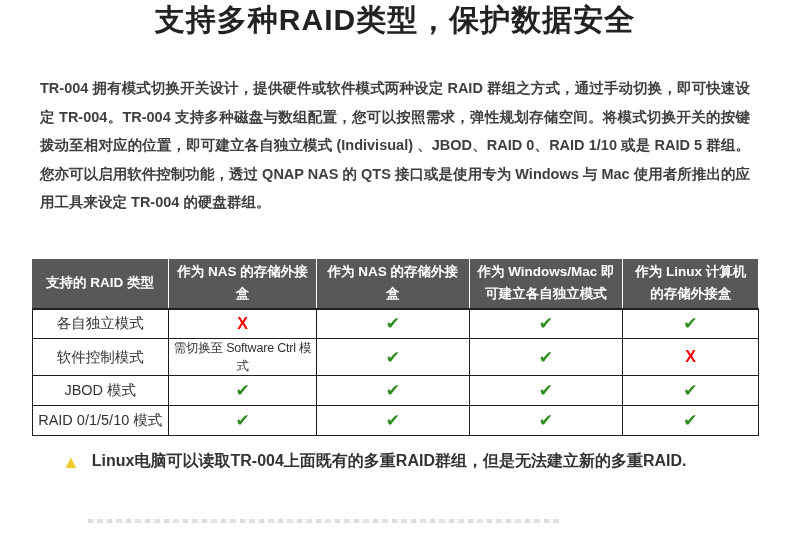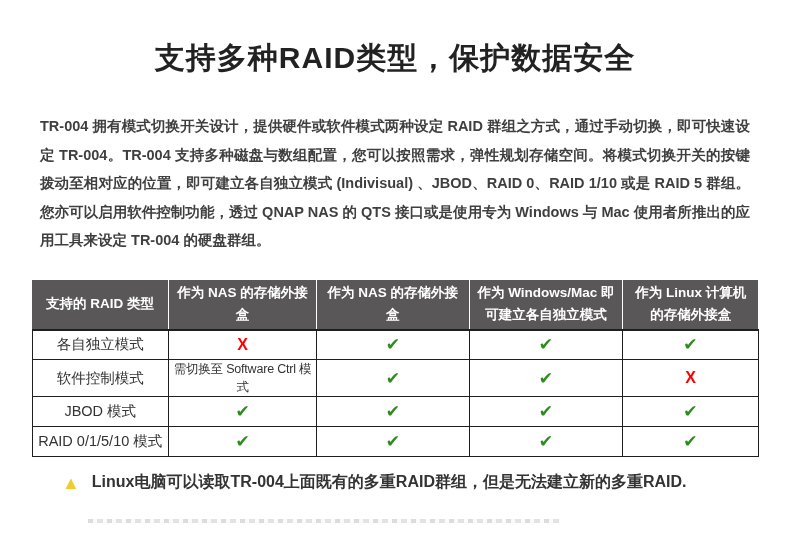--- a/index.html
+++ b/index.html
@@ -14,39 +14,38 @@
   }
   *{box-sizing:border-box;margin:0;padding:0;}
   html,body{background:#fff;}
   body{font-family:"Liberation Sans","DejaVu Sans",sans-serif;}
   .page{
     position:relative;
     width:790px;height:550px;
     margin:0 auto;background:#ffffff;overflow:hidden;
   }
   .page-title{
-    margin-top:38px;
     text-align:center;
     font-size:30px;
     font-weight:bold;
     letter-spacing:1px;
     color:var(--title-text);
   }
   .intro{
     width:710px;
     margin:33px auto 0;
     font-size:14.5px;
     line-height:28.5px;
     text-align:justify;
     color:var(--body-text);
     font-weight:bold;
   }
   table.raid-table{
     width:727px;
-    margin:25px auto 0;
+    margin:42px auto 0;
     border-collapse:collapse;
     table-layout:fixed;
   }
   .raid-table col.c1{width:18.8%;}
   .raid-table col.c2{width:20.4%;}
   .raid-table col.c3{width:21.0%;}
   .raid-table col.c4{width:21.2%;}
   .raid-table col.c5{width:18.6%;}
   .raid-table th{
     background:var(--header-bg);

